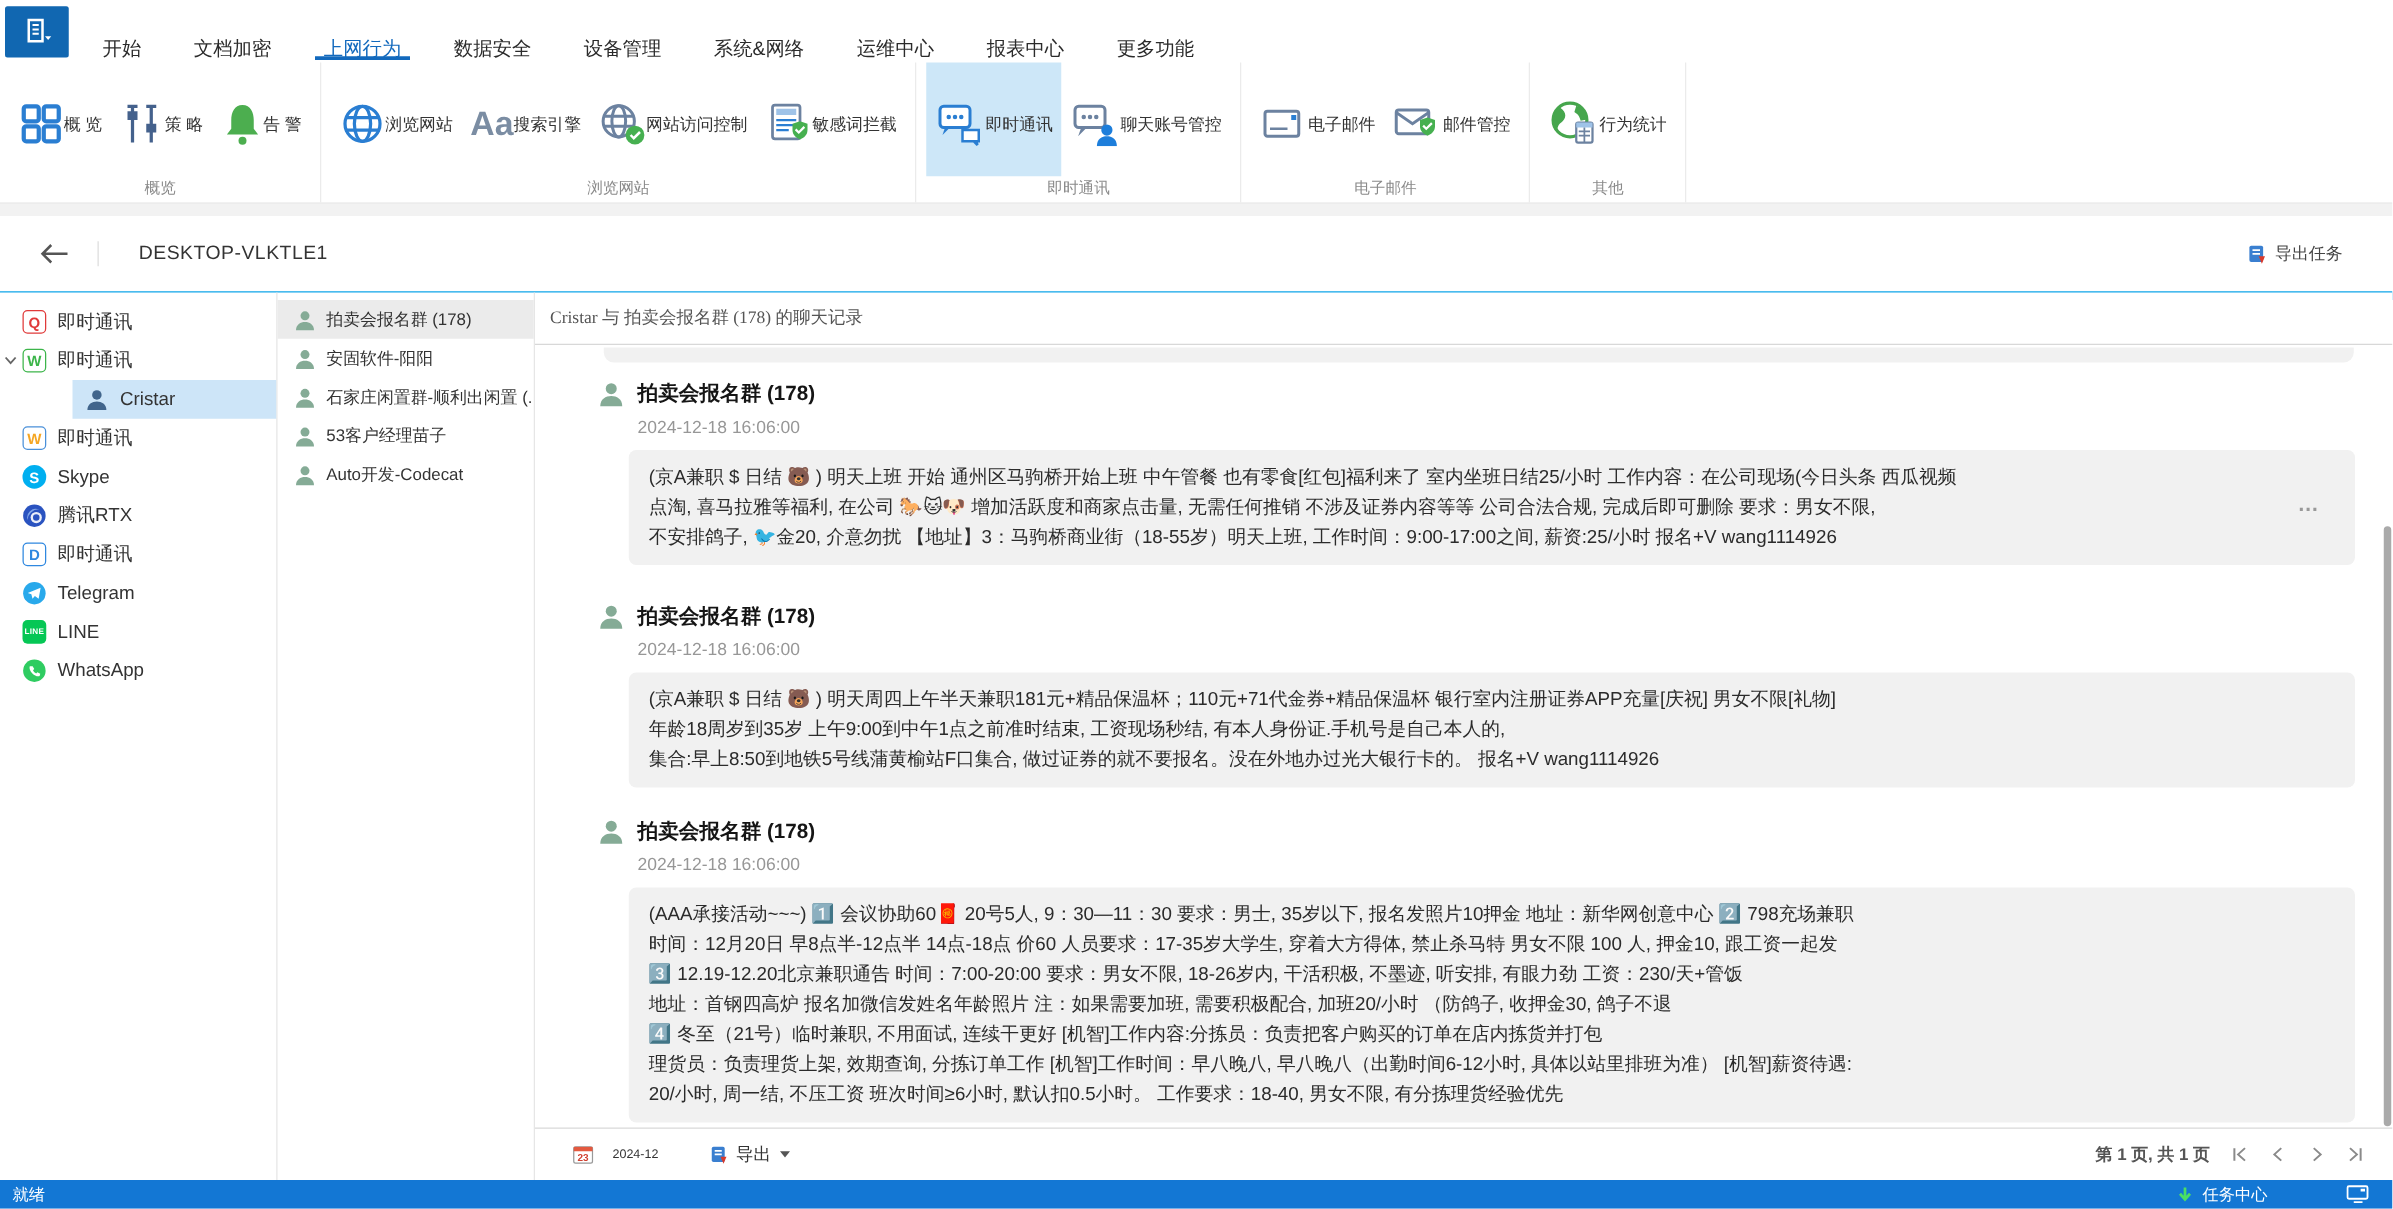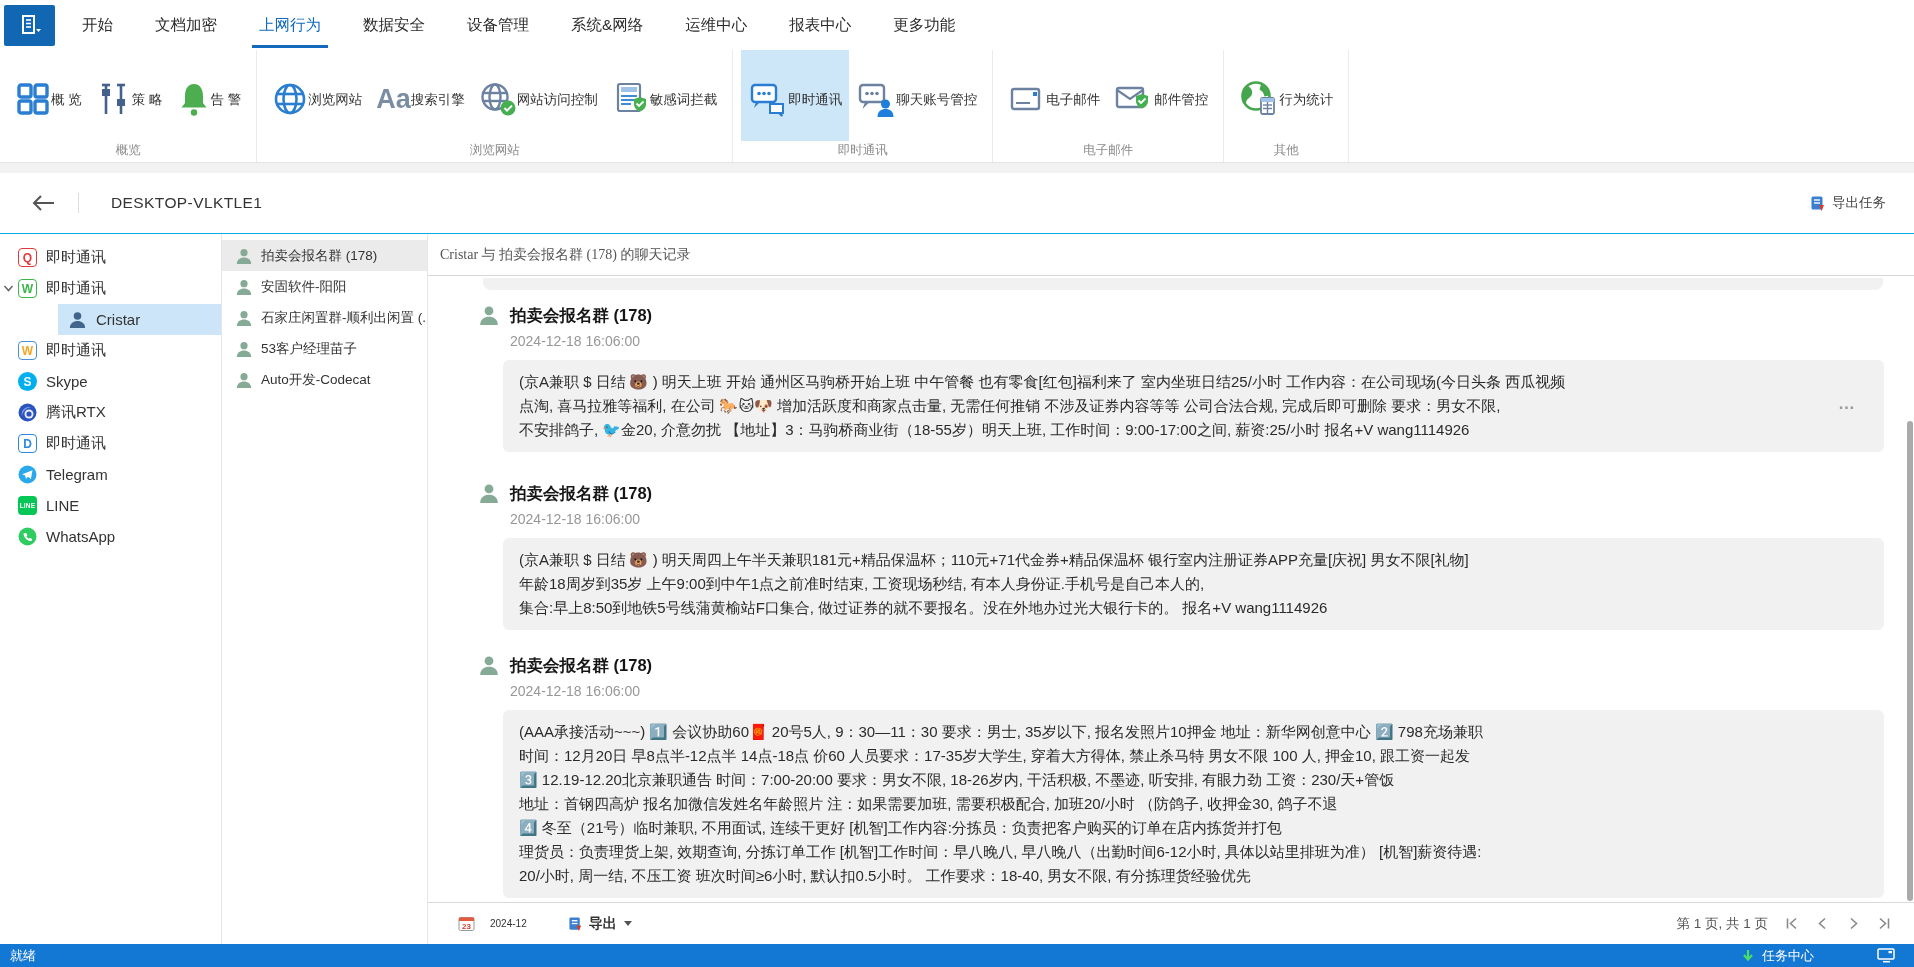--- a/index.html
+++ b/index.html
@@ -6,42 +6,42 @@
   body{
     width:1914px;height:967px;position:relative;overflow:hidden;background:#fff;
     font-family:"Liberation Sans","DejaVu Sans",sans-serif;color:#333;
     --accent:#1269bd; --statusbar:#1377d4; --ribbon-sel:#cde7f8;
     --sel-blue:#cde5f8; --sel-gray:#ebebeb; --bubble:#f1f1f1;
   }
   
   .tabbar{position:absolute;top:0;left:0;right:0;height:50px;background:#fff;display:flex;align-items:stretch;}
   .appbtn{width:51px;height:41px;margin:5px 0 0 4px;background:#1167b1;border-radius:2px;
     display:flex;align-items:center;justify-content:center;cursor:pointer;}
-  .tabs{display:flex;margin-left:6px;}
+  .tabs{display:flex;margin-left:6px;align-items:flex-end;}
   .tab{padding:0 21px;display:flex;align-items:center;font-size:15.5px;color:#2b2b2b;position:relative;cursor:pointer;white-space:nowrap;}
   .tab.selected{color:var(--accent);}
   .tab.selected::after{content:"";position:absolute;left:14px;right:14px;bottom:2px;height:3px;background:var(--accent);}
   
   .ribbon{position:absolute;top:50px;left:0;right:0;height:112px;border-bottom:1px solid #e4e4e4;display:flex;background:#fff;}
   .rgroup{border-right:1px solid #ebebeb;display:flex;flex-direction:column;padding:0 8px;}
   .rgroup-items{display:flex;flex:1;align-items:stretch;}
   .rgroup-label{text-align:center;font-size:12.5px;color:#8a8a8a;height:21px;line-height:18px;}
   .ritem{display:flex;align-items:center;justify-content:flex-start;
     padding:9px 7px 2px 7px;min-width:56px;cursor:pointer;}
   .ritem.selected{background:var(--ribbon-sel);}
   .ric{height:46px;display:flex;align-items:center;justify-content:center;}
   .rlabel{font-size:13.5px;color:#333;white-space:nowrap;margin-top:2px;}
   .aa-glyph{font-size:27px;font-weight:bold;color:#7b8da3;line-height:1;}
   
   .stripe{position:absolute;top:163px;left:0;right:0;height:10px;background:#f2f2f2;}
   .pathbar{position:absolute;top:173px;left:0;right:0;height:60px;background:#fff;border-bottom:7px solid #0ea5e9;display:flex;align-items:center;}
   .backbtn{margin-left:30px;cursor:pointer;display:flex;align-items:center;}
   .pathdiv{width:1px;height:20px;background:#ddd;margin-left:22px;}
   .devname{margin-left:32px;font-size:15.5px;color:#333;letter-spacing:0.4px;}
-  .exporttasks{margin-left:auto;margin-right:28px;display:flex;align-items:center;gap:5px;font-size:13.5px;color:#444;cursor:pointer;}
+  .exporttasks{margin-left:auto;margin-right:40px;display:flex;align-items:center;gap:5px;font-size:13.5px;color:#444;cursor:pointer;}
   
   .main{position:absolute;top:234px;left:0;right:0;bottom:23px;background:#fff;}
   .sidebar{position:absolute;left:0;top:0;bottom:0;width:222px;border-right:1px solid #e6e6e6;padding-top:8px;box-sizing:border-box;}
   .srow{height:31px;display:flex;align-items:center;gap:9px;padding-left:18px;font-size:15px;color:#333;cursor:pointer;position:relative;white-space:nowrap;}
   .srow .chev{position:absolute;left:3px;top:10px;}
   .srow.child{margin-left:58px;padding-left:10px;}
   .srow.child.selected{background:var(--sel-blue);}
   .appic{width:19px;height:19px;border-radius:4px;display:flex;align-items:center;justify-content:center;
     font-weight:bold;font-size:12px;box-sizing:border-box;flex:none;}
   .convlist{position:absolute;left:222px;top:0;bottom:0;width:206px;border-right:1px solid #e6e6e6;padding-top:6px;box-sizing:border-box;}
@@ -59,23 +59,23 @@
   .msg-bubble{margin-top:10px;margin-left:-7px;width:1381px;box-sizing:border-box;background:var(--bubble);
     border-radius:6px;padding:10px 16px;overflow:hidden;}
   .msg-line{font-size:15px;line-height:24px;color:#2b2b2b;white-space:nowrap;}
   .more-dots{position:absolute;left:1410px;top:118px;font-size:17px;font-weight:bold;color:#999;letter-spacing:1px;cursor:pointer;}
   .vscroll{position:absolute;right:0;top:42px;bottom:41px;width:8px;}
   .vthumb{position:absolute;right:1px;top:145px;height:480px;width:6px;background:#aaa;border-radius:3px;cursor:pointer;}
   
   .pagerbar{position:absolute;left:0;right:0;bottom:0;height:41px;border-top:1px solid #d9d9d9;display:flex;align-items:center;background:#fff;gap:16px;}
   .pgleft{display:flex;align-items:center;margin-left:30px;gap:15px;}
   .pgdate{font-size:10px;color:#333;cursor:pointer;}
-  .pgexport{display:flex;align-items:center;gap:5px;font-size:14px;color:#333;margin-left:26px;cursor:pointer;font-weight:bold;}
+  .pgexport{display:flex;align-items:center;gap:5px;font-size:14px;color:#333;margin-left:26px;cursor:pointer;}
   .caret{width:0;height:0;border-left:4px solid transparent;border-right:4px solid transparent;border-top:5px solid #555;margin-left:2px;}
-  .pgright{margin-left:auto;display:flex;align-items:center;gap:16px;margin-right:22px;}
+  .pgright{margin-left:auto;display:flex;align-items:center;gap:16px;margin-right:22px;font-weight:bold;}
   .pginfo{font-size:13.5px;color:#555;}
   .navbtn{cursor:pointer;display:flex;align-items:center;}
   
   .statusbar{position:absolute;left:0;right:0;bottom:0;height:23px;background:var(--statusbar);color:#fff;
     display:flex;align-items:center;font-size:13px;padding:0 10px;box-sizing:border-box;}
   .sright{margin-left:auto;display:flex;align-items:center;gap:7px;}
   .taskcenter{cursor:pointer;}
   .monwrap{margin-left:56px;margin-right:8px;cursor:pointer;display:flex;align-items:center;}
   svg{display:block;}
 </style>

